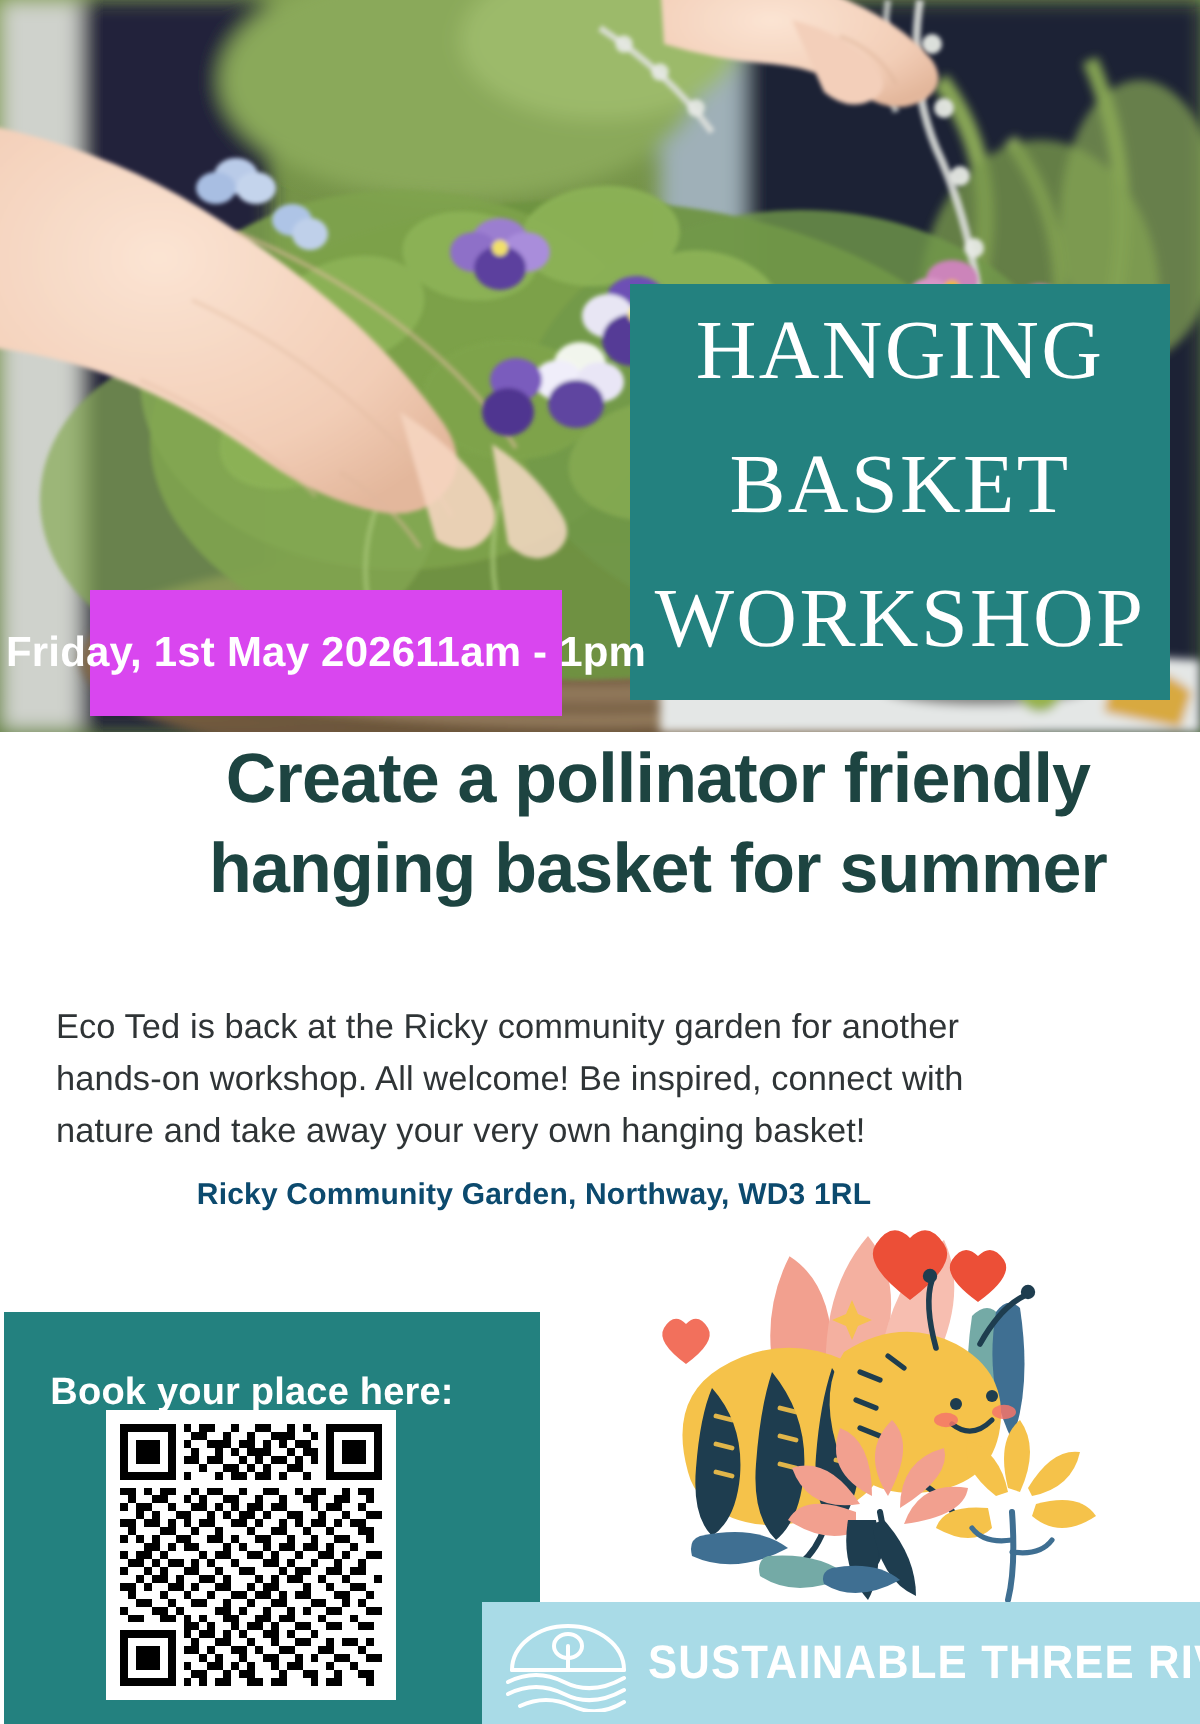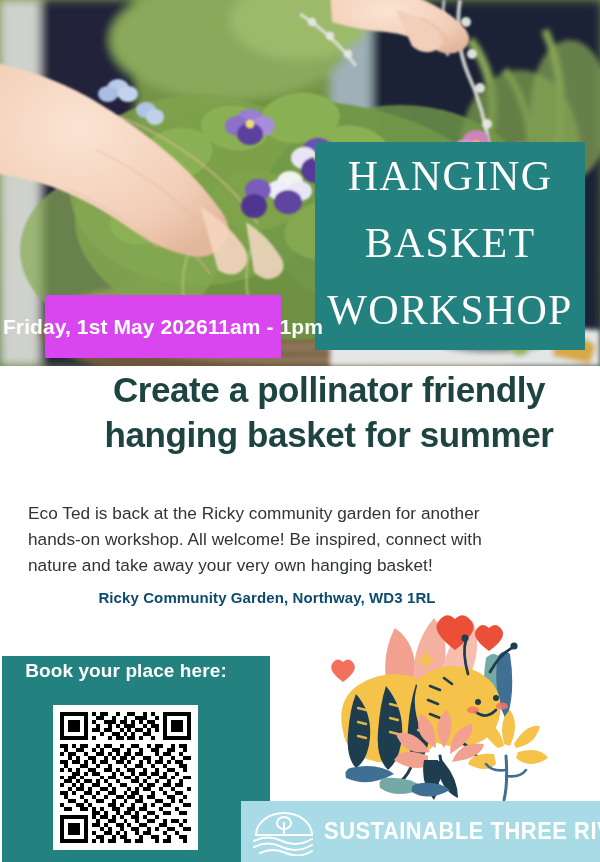--- a/index.html
+++ b/index.html
@@ -65,21 +65,21 @@
     position:absolute;left:0;top:589px;width:496px;text-align:center;
     color:#0c4a6e;font-weight:bold;font-size:15px;letter-spacing:.1px;padding-left:19px;
   }
 
   
   .book-block{
     position:absolute;left:2px;top:656px;width:268px;height:206px;
     background:#23817f;z-index:4;
   }
   .book-label{
-    position:absolute;left:0;top:4px;width:248px;text-align:center;
+    position:absolute;left:0;top:30px;width:248px;text-align:center;
     color:#ffffff;font-weight:bold;font-size:19px;letter-spacing:.1px;
   }
   .qr-wrap{
     position:absolute;left:51px;top:49px;width:145px;height:145px;
     background:#ffffff;padding:7px;box-sizing:border-box;
   }
   .qr-wrap svg{display:block;width:131px;height:131px;}
 
   
   .bee-art{

